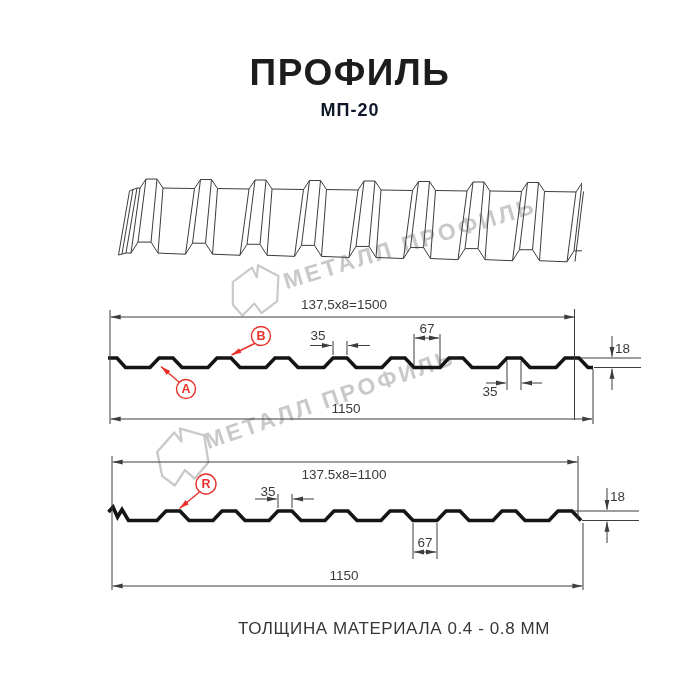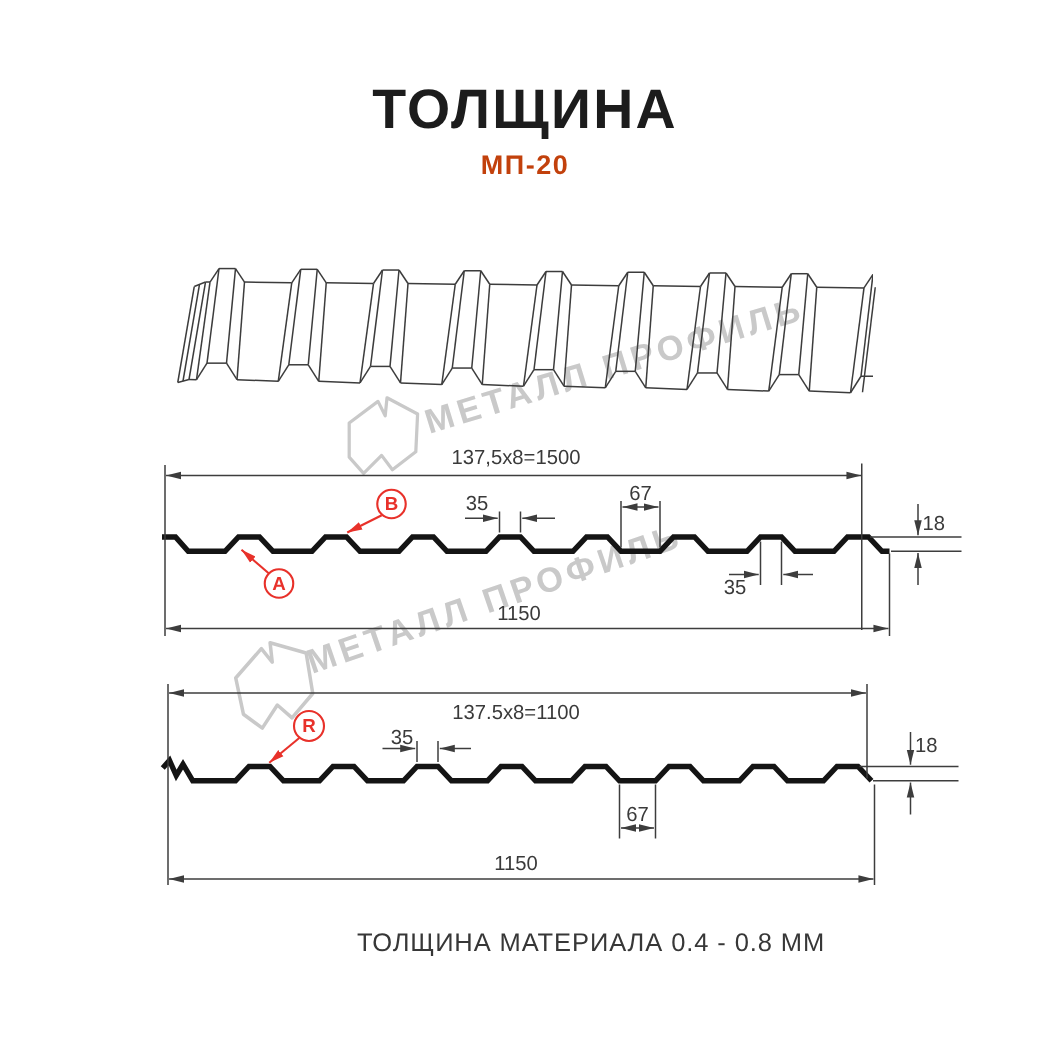--- a/index.html
+++ b/index.html
@@ -2,42 +2,42 @@
 <html><head>
 <meta charset="utf-8">
 <style>
   html,body{margin:0;padding:0;background:#fff;}
   #stage{position:relative;width:700px;height:700px;background:#ffffff;overflow:hidden;
          font-family:"Liberation Sans",sans-serif;}
   .abs{position:absolute;}
   #title{top:52px;left:0;width:700px;text-align:center;font-size:37px;font-weight:bold;
          letter-spacing:1.5px;color:#1c1c1c;z-index:3;}
   #subtitle{top:100px;left:0;width:700px;text-align:center;font-size:18px;font-weight:600;
-         letter-spacing:1px;color:#c2410c;z-index:3;}
+         letter-spacing:1px;color:#0f172a;z-index:3;}
   #footer-note{top:619px;left:0;width:700px;text-align:center;font-size:17px;font-weight:500;
          letter-spacing:.6px;color:#373737;z-index:3;margin-left:44px;}
   .dim{font-size:13.5px;color:#3a3a3a;z-index:3;white-space:nowrap;}
   .dim.c{transform:translateX(-50%);}
   .wm{color:#c9c9c9;font-weight:bold;font-size:23px;letter-spacing:3px;white-space:nowrap;
       z-index:1;transform-origin:left bottom;}
   #wm-top{left:288px;top:268px;transform:rotate(-17deg);}
   #wm-bottom{left:210px;top:428px;transform:rotate(-19deg);}
   .marker-letter{width:19px;height:19px;line-height:19px;text-align:center;color:#e8312a;
       font-weight:bold;font-size:12.5px;z-index:4;}
   svg{position:absolute;left:0;top:0;z-index:2;}
 </style>
 </head>
 <body>
 
 <div id="stage">
 
   <div id="wm-top" class="abs wm">МЕТАЛЛ ПРОФИЛЬ</div>
   <div id="wm-bottom" class="abs wm">МЕТАЛЛ ПРОФИЛЬ</div>
 
-  <div id="title" class="abs">ТОЛЩИНА</div>
+  <div id="title" class="abs">ПРОФИЛЬ</div>
   <div id="subtitle" class="abs">МП-20</div>
   <div id="footer-note" class="abs">ТОЛЩИНА МАТЕРИАЛА 0.4 - 0.8 ММ</div>
 
   <svg width="700" height="700" viewBox="0 0 700 700">
     <defs>
       <marker id="ah" markerWidth="11" markerHeight="7" refX="10" refY="3" orient="auto-start-reverse" markerUnits="userSpaceOnUse">
         <path d="M0,0.5 L10,3 L0,5.5 Z" fill="#3d3d3d"></path>
       </marker>
       <marker id="ahr" markerWidth="11" markerHeight="8" refX="10" refY="3" orient="auto-start-reverse" markerUnits="userSpaceOnUse">
         <path d="M0,0.3 L10,3 L0,5.7 Z" fill="#e8312a"></path>

